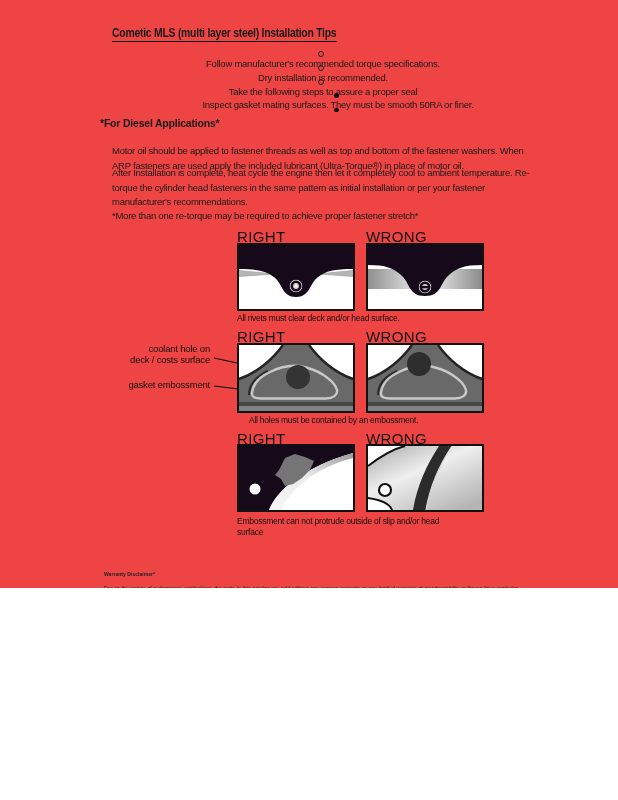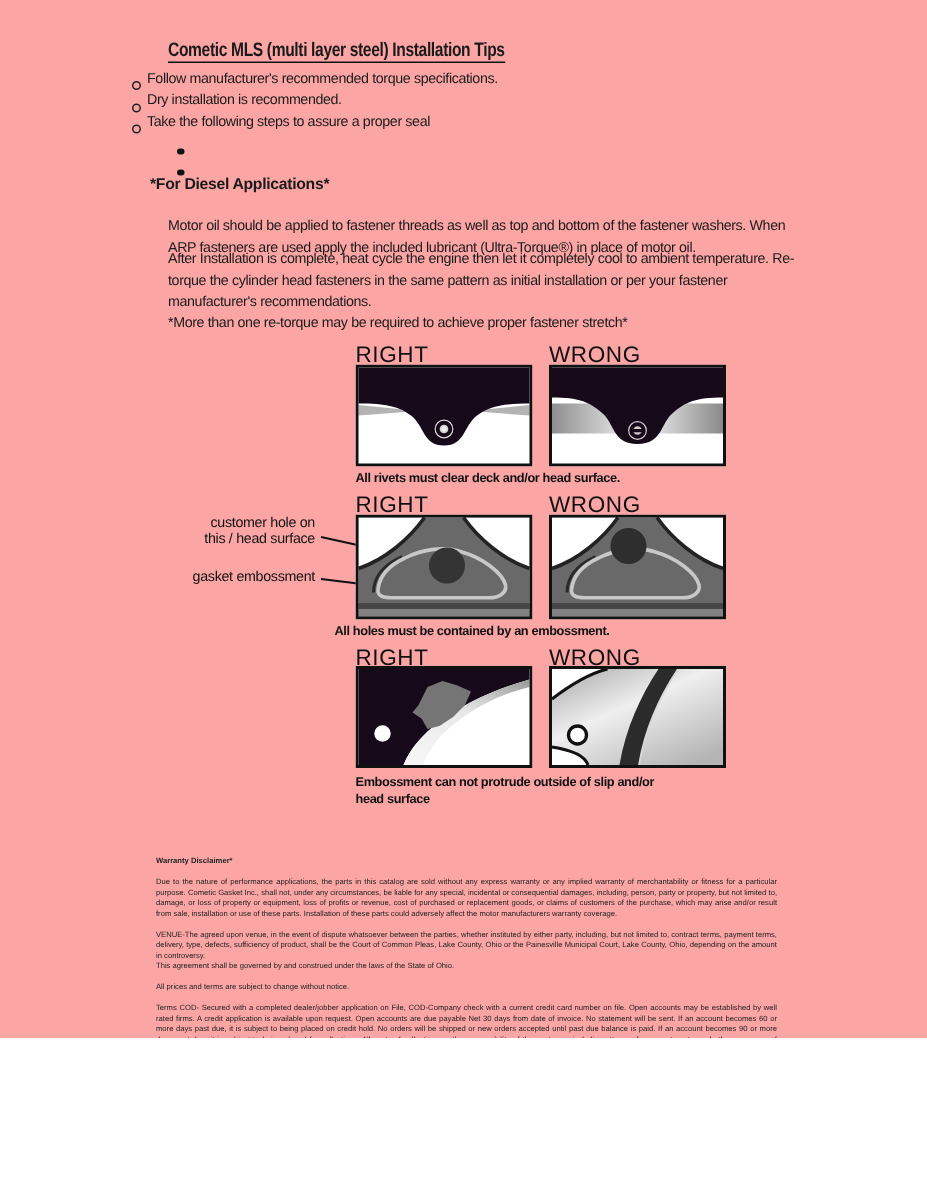--- a/index.html
+++ b/index.html
@@ -1,31 +1,31 @@
 <!DOCTYPE html>
 <html><head>
 <meta charset="utf-8">
 <style>
   html,body{margin:0;padding:0;background:#ffffff;}
-  .page{position:relative;width:618px;height:692px;background:#fca5a5;overflow:hidden;
+  .page{position:relative;width:618px;height:588px;background:#ef4444;overflow:hidden;
         font-family:"Liberation Sans","DejaVu Sans",sans-serif;color:#1a1a1a;}
   .abs{position:absolute;}
   .title{left:112px;top:25px;font-size:13px;font-weight:bold;letter-spacing:-0.3px;
          border-bottom:1.5px solid #111;padding-bottom:1px;white-space:nowrap;
          transform:scaleX(0.8);transform-origin:0 0;}
   .bullets{left:88px;top:46px;width:470px;font-size:9.5px;letter-spacing:-0.25px;}
-  .b-row{display:flex;align-items:flex-end;height:14.3px;line-height:14.3px;}
+  .b-row{display:flex;align-items:center;height:14.3px;line-height:14.3px;flex-direction:column;}
   .b-row.sub{padding-left:30px;}
   .circ{width:4px;height:4px;border:1px solid #222;border-radius:50%;margin:4.5px 4px 0 0;flex:0 0 auto;}
   .dot{width:4.5px;height:4.5px;background:#111;border-radius:50%;margin:4.5px 3px 0 0;flex:0 0 auto;}
   .diesel-heading{left:100px;top:117px;font-size:10.5px;font-weight:bold;letter-spacing:-0.2px;}
   .para{left:112px;width:424px;font-size:9.5px;letter-spacing:-0.25px;line-height:14.5px;}
   .p1{top:144px;} .p2{top:166px;} .p3{top:209px;}
   .dlabel{top:0;width:118px;text-align:left;font-size:15px;letter-spacing:0.4px;color:#111;}
-  .caption{font-size:8.5px;font-weight:bold;letter-spacing:-0.25px;line-height:11px;color:#111;}
+  .caption{font-size:8.5px;font-weight:normal;letter-spacing:-0.25px;line-height:11px;color:#111;}
   .anno{font-size:9.5px;letter-spacing:-0.2px;line-height:11px;text-align:right;color:#111;}
   .legal{left:104px;top:571px;width:414px;height:180px;}
   .legal-inner{width:828px;font-size:10.2px;line-height:14px;letter-spacing:0;
                transform:scale(0.5);transform-origin:0 0;text-align:justify;color:#222;}
   .legal-inner p{margin:0 0 14px 0;}
   .legal-inner p.tight{margin:0;}
   .legal-head{font-weight:bold;margin:0 0 14px 0;}
   .footer-code{left:386px;top:756px;font-size:14px;letter-spacing:0.5px;color:#222;text-align:right;}
   svg{display:block;}
 </style>
@@ -44,20 +44,21 @@
     <div class="b-row">
       <span class="circ"></span>
       <span>Dry installation is recommended.</span>
     </div>
     <div class="b-row">
       <span class="circ"></span>
       <span>Take the following steps to assure a proper seal</span>
     </div>
     <div class="b-row sub">
       <span class="dot"></span>
+      <span>Inspect gasket mating surfaces.  They must be smooth 50RA or finer.</span>
     </div>
     <div class="b-row sub">
       <span class="dot"></span>
     </div>
   </div>
 
   <div class="abs diesel-heading">*For Diesel Applications*</div>
   <div class="abs para p1">Motor oil should be applied to fastener threads as well as top and bottom of the fastener washers. When ARP fasteners are used apply the included lubricant (Ultra-Torque®) in place of motor oil.</div>
   <div class="abs para p2">After Installation is complete, heat cycle the engine then let it completely cool to ambient temperature. Re-torque the cylinder head fasteners in the same pattern as initial installation or per your fastener manufacturer's recommendations.</div>
   <div class="abs para p3">*More than one re-torque may be required to achieve proper fastener stretch*</div>
@@ -97,22 +98,22 @@
       <rect x="1" y="1" width="116" height="66" fill="none" stroke="#111" stroke-width="2"></rect>
     </svg>
   </div>
 
   <div class="abs caption" style="left:237px;top:313px;">All rivets must clear deck and/or head surface.</div>
 
   <div class="abs dlabel" style="left:237px;top:328px;">RIGHT</div>
   <div class="abs dlabel" style="left:366px;top:328px;">WRONG</div>
 
   <div class="abs anno" style="left:98px;top:343px;width:112px;">
-    <span>customer hole on</span><br>
-    <span>this / head surface</span>
+    <span>coolant hole on</span><br>
+    <span>deck / costs surface</span>
   </div>
   <div class="abs anno" style="left:98px;top:379px;width:112px;">gasket embossment</div>
   <div class="abs" style="left:210px;top:352px;">
     <svg width="92" height="46" viewBox="0 0 92 46">
       <line x1="4" y1="6" x2="86" y2="24" stroke="#111" stroke-width="1.2"></line>
       <line x1="4" y1="34" x2="53" y2="40" stroke="#111" stroke-width="1.2"></line>
     </svg>
   </div>
 
   <div class="abs" style="left:237px;top:343px;">
@@ -142,21 +143,21 @@
       <path d="M72,2 C82,16 98,30 116,36" fill="none" stroke="#232323" stroke-width="2.4"></path>
       <rect x="2" y="59" width="114" height="4" fill="#474747"></rect>
       <rect x="2" y="63" width="114" height="5" fill="#828282"></rect>
       <path d="M12,52 C12,41 20,33 31,28" fill="none" stroke="#2a2a2a" stroke-width="2"></path>
       <path d="M15,50 C16,41 22,34 33,29 C45,23 59,21 71,25 C85,29 98,39 100,47 C101,52 96,55.5 89,55.5 L24,55.5 C18,55.5 14.5,54 15,50 Z" fill="none" stroke="#c8c8c8" stroke-width="2.4" stroke-linejoin="round"></path>
       <circle cx="53" cy="21" r="12" fill="#2e2e2e"></circle>
       <rect x="1" y="1" width="116" height="68" fill="none" stroke="#111" stroke-width="2"></rect>
     </svg>
   </div>
 
-  <div class="abs caption" style="left:223px;top:415px;">All holes must be contained by an embossment.</div>
+  <div class="abs caption" style="left:249px;top:415px;">All holes must be contained by an embossment.</div>
 
   <div class="abs dlabel" style="left:237px;top:430px;">RIGHT</div>
   <div class="abs dlabel" style="left:366px;top:430px;">WRONG</div>
 
   <div class="abs" style="left:237px;top:444px;">
     <svg width="118" height="68" viewBox="0 0 118 68">
       <defs>
         <linearGradient id="gb2" x1="1" y1="0" x2="0.3" y2="1">
           <stop offset="0" stop-color="#9a9a9a"></stop>
             <stop offset="0.5" stop-color="#e8e8e8"></stop>

